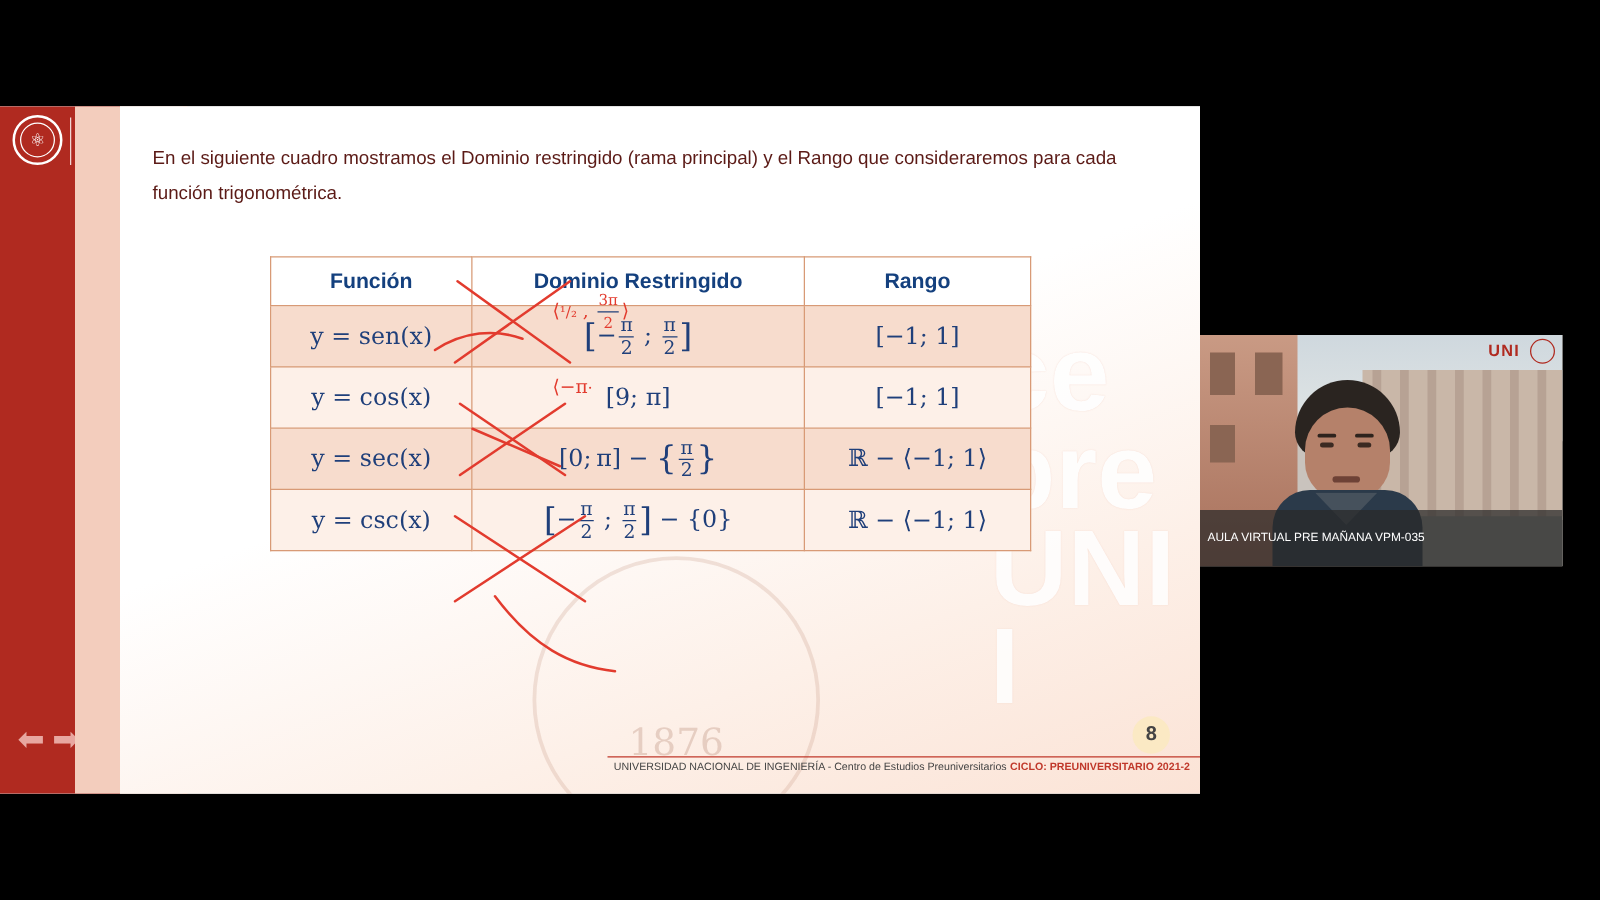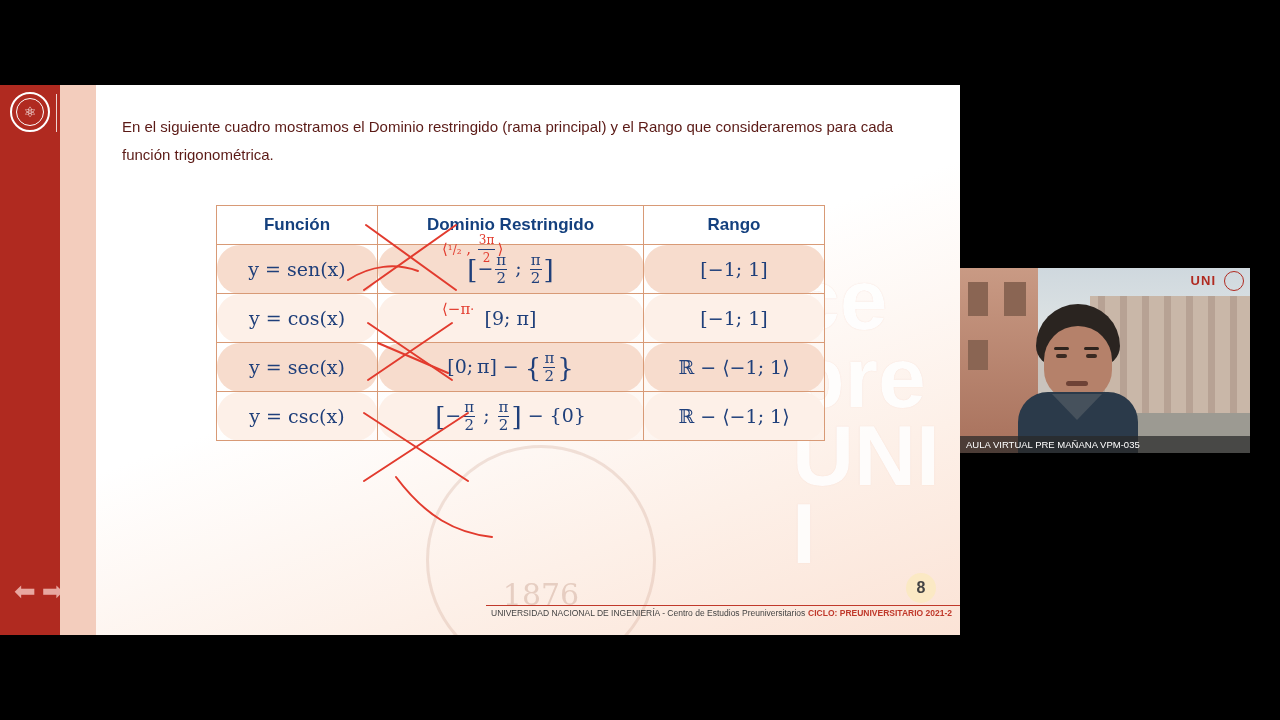--- a/index.html
+++ b/index.html
@@ -31,21 +31,21 @@
      text-shadow:0 0 1px rgba(240,200,185,.9);}
   .ghost-seal{position:absolute;left:330px;top:360px;width:230px;height:230px;border-radius:50%;
      border:3px solid rgba(200,150,130,.25);color:rgba(180,130,110,.3);font-family:"DejaVu Serif",serif;
      font-size:30px;display:flex;align-items:flex-end;justify-content:center;padding-bottom:60px;box-sizing:border-box;}
 
   .intro{position:absolute;left:26px;top:28px;width:800px;color:#5b1a16;font-size:15px;line-height:28px;}
 
   table.mat{position:absolute;left:120px;top:120px;border-collapse:collapse;}
   table.mat th,table.mat td{border:1px solid #d89a76;text-align:center;color:#1f3f7a;}
   table.mat th{background:#fff;font-size:17px;font-weight:bold;padding:9px 10px;color:#14407e;}
-  table.mat td{font-family:"DejaVu Serif",serif;font-size:19px;border-radius:23px;}
+  table.mat td{font-family:"DejaVu Serif",serif;font-size:19px;}
   .c0{width:140px;}
   .c1{width:245px;}
   .c2{width:160px;}
   tr.odd td{background:#f7dccd;}
   tr.even td{background:#fdf0e8;}
   td.f{height:46px;}
   .frac{display:inline-block;vertical-align:middle;text-align:center;font-size:15px;line-height:15px;}
   .frac .num{display:block;padding:0 3px;}
   .frac .bar{display:block;border-top:1px solid #1f3f7a;margin:1px 2px;}
   .frac .den{display:block;padding:0 3px;}
@@ -75,21 +75,21 @@
   .cam .face{position:absolute;left:26px;top:22px;width:68px;height:74px;background:#b5816a;border-radius:34px 34px 30px 30px;}
   .cam .eye{position:absolute;width:11px;height:4px;background:#3b2a22;border-radius:2px;top:28px;}
   .cam .brow{position:absolute;width:15px;height:3px;background:#2e231d;border-radius:2px;top:21px;}
   .cam .mouth{position:absolute;left:22px;top:55px;width:22px;height:5px;background:#6e4236;border-radius:3px;}
   .cam .shirt{position:absolute;left:0;top:88px;width:120px;height:61px;background:#2b3a4a;border-radius:30px 30px 0 0;}
   .cam .collar{position:absolute;left:34px;top:90px;width:50px;height:26px;background:#46515c;
      clip-path:polygon(0 0,100% 0,50% 100%);}
   .cam .hdr-logo{position:absolute;right:8px;top:5px;color:#b02a20;font-size:13px;letter-spacing:1px;font-weight:bold;}
   .cam .hdr-seal{position:absolute;right:6px;top:3px;width:18px;height:18px;border:1.5px solid #b02a20;border-radius:50%;}
   .cam .label{position:absolute;left:0;bottom:0;width:100%;background:rgba(40,40,40,.72);color:#fff;
-     font-size:9.5px;padding:3px 6px;box-sizing:border-box;}
+     font-size:9.5px;padding:17px 6px;box-sizing:border-box;}
 </style>
 </head>
 <body>
 
 <div class="stage">
 
   <div class="slide">
 
     <div class="leftbar">
       <div class="logo-box">

